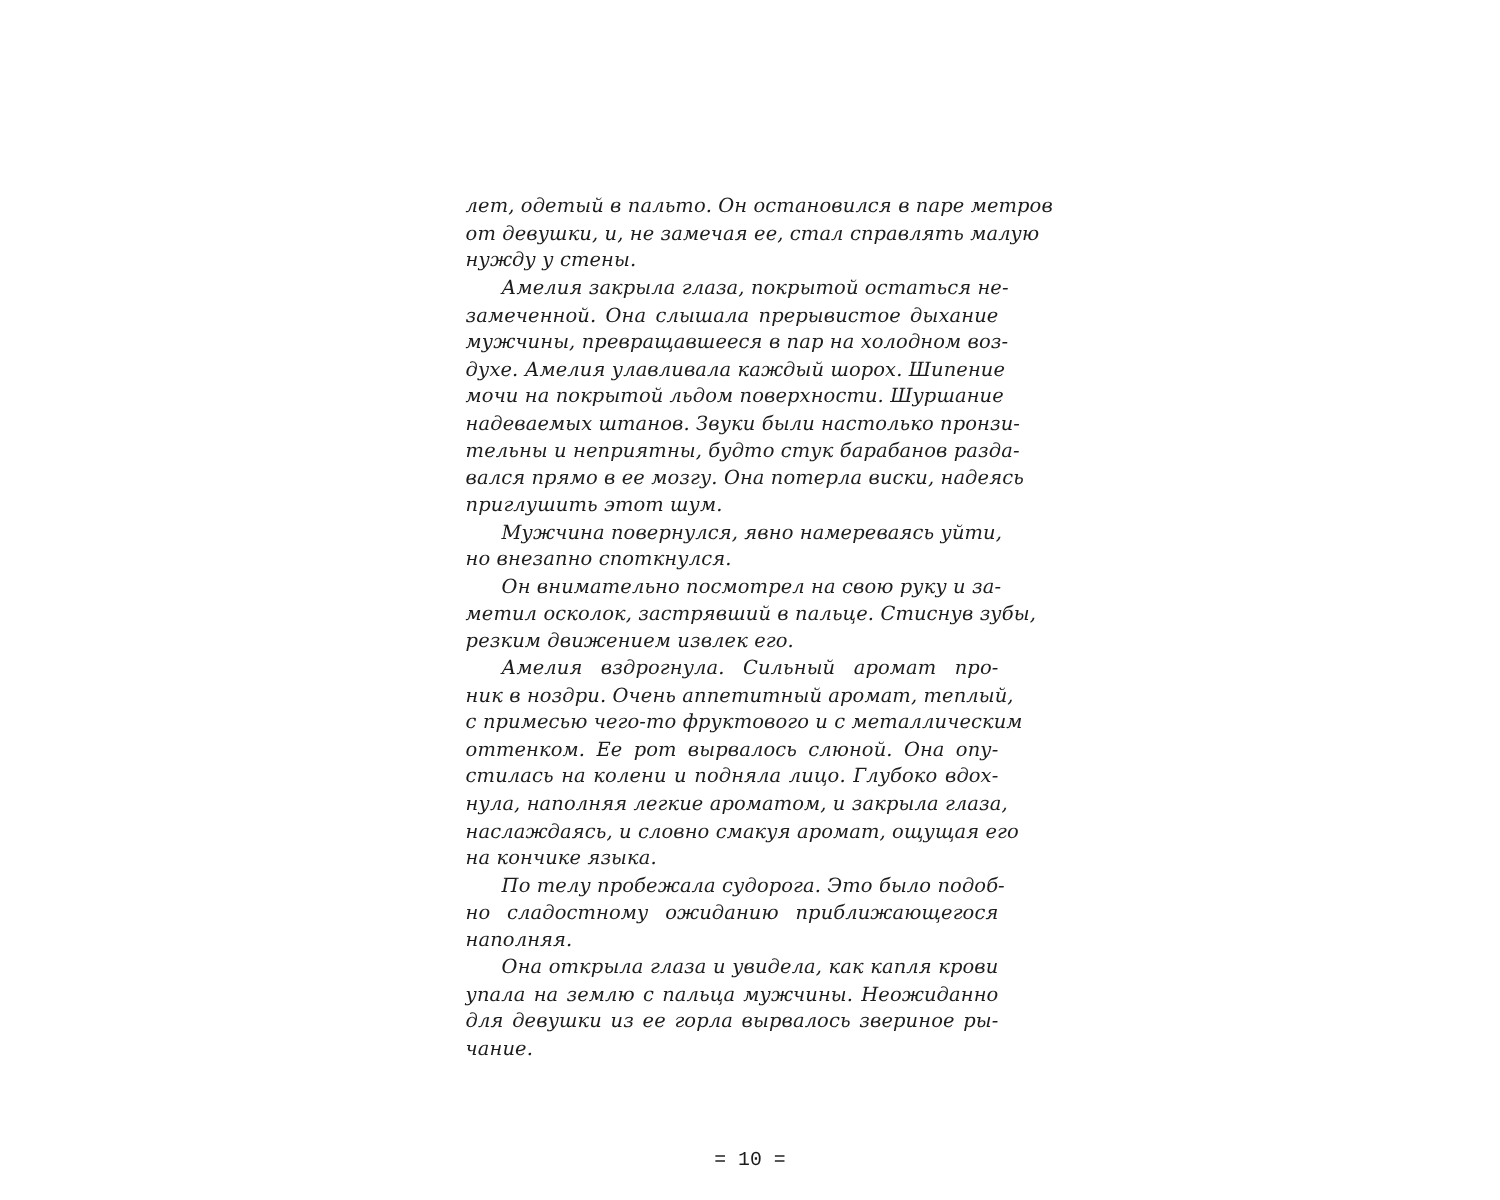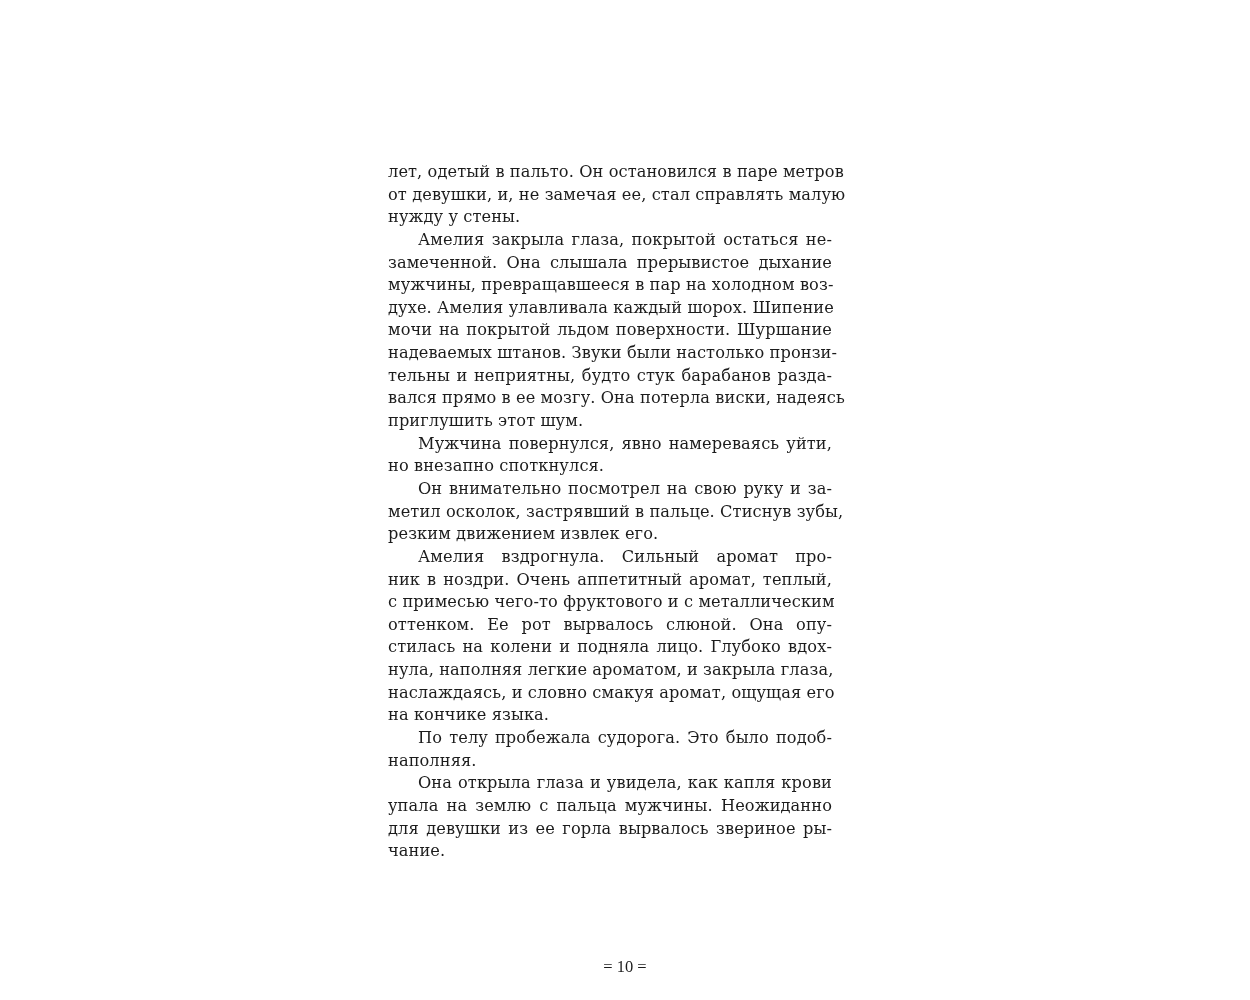--- a/index.html
+++ b/index.html
@@ -32,34 +32,35 @@
       color: #1c1c1c;
       letter-spacing: 0.1px;
     }
     .line {
       display: block;
       white-space: nowrap;
       text-align: justify;
       text-align-last: justify;
       height: 22.65px;
       overflow: visible;
+      font-style: italic;
     }
     .line.last {
       text-align-last: left;
     }
     .line.indent {
       padding-left: 30px;
     }
     .folio {
       position: absolute;
       left: 0;
       width: 1250px;
       top: 957px;
       text-align: center;
-      font-family: Liberation Serif, serif;
+      font-family: Liberation Mono, monospace;
       font-size: 16.5px;
       color: #1c1c1c;
     }
   </style>
 </head>
 <body>
 
 <div class="page">
   <div class="text-block">
 
@@ -99,20 +100,21 @@
       <span class="line">с примесью чего-то фруктового и с металлическим</span>
       <span class="line">оттенком. Ее рот вырвалось слюной. Она опу-</span>
       <span class="line">стилась на колени и подняла лицо. Глубоко вдох-</span>
       <span class="line">нула, наполняя легкие ароматом, и закрыла глаза,</span>
       <span class="line">наслаждаясь, и словно смакуя аромат, ощущая его</span>
       <span class="line last">на кончике языка.</span>
     </div>
 
     <div class="paragraph">
       <span class="line indent">По телу пробежала судорога. Это было подоб-</span>
+      <span class="line">но сладостному ожиданию приближающегося</span>
       <span class="line last">наполняя.</span>
     </div>
 
     <div class="paragraph">
       <span class="line indent">Она открыла глаза и увидела, как капля крови</span>
       <span class="line">упала на землю с пальца мужчины. Неожиданно</span>
       <span class="line">для девушки из ее горла вырвалось звериное ры-</span>
       <span class="line last">чание.</span>
     </div>
 

